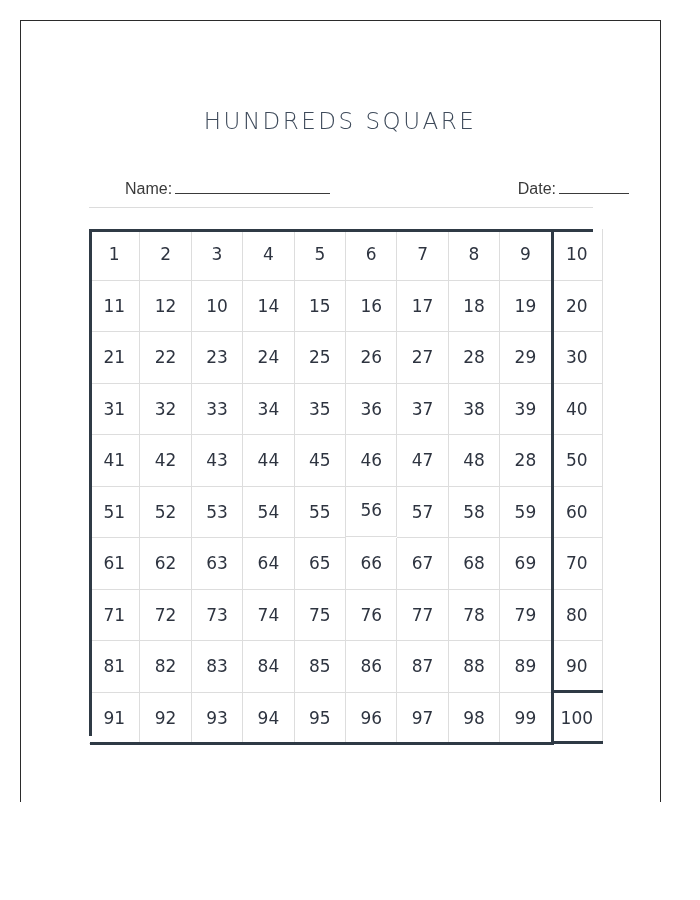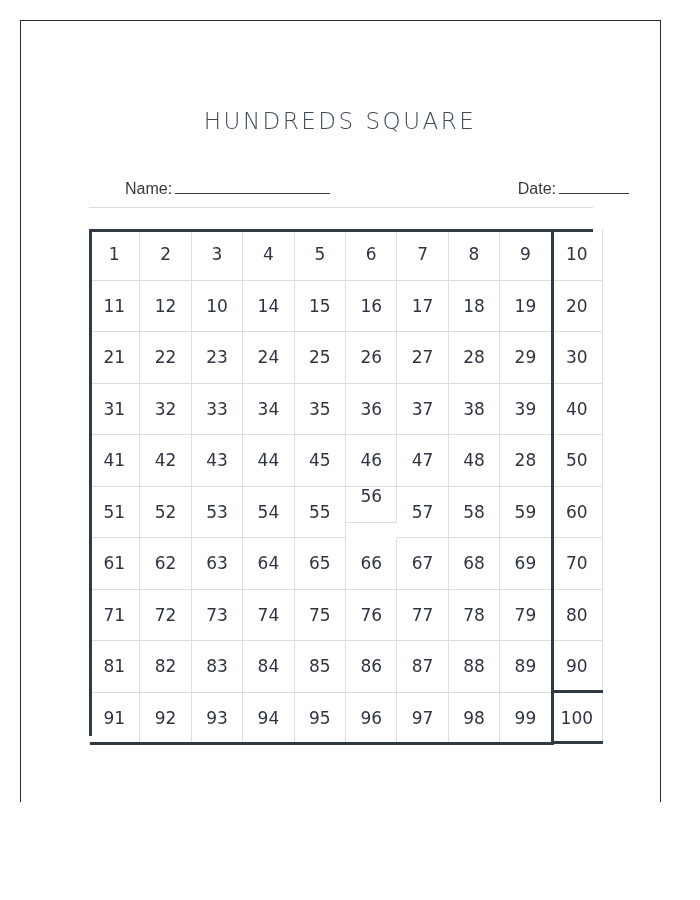--- a/index.html
+++ b/index.html
@@ -170,21 +170,21 @@
     <div class="cell" style="left: 257px; top: 206px;">46</div>
     <div class="cell" style="left: 308.4px; top: 206px;">47</div>
     <div class="cell" style="left: 359.8px; top: 206px;">48</div>
     <div class="cell" style="left: 411.2px; top: 206px;">28</div>
     <div class="cell" style="left: 462.6px; top: 206px;">50</div>
     <div class="cell" style="left: 0px; top: 257.5px;">51</div>
     <div class="cell" style="left: 51.4px; top: 257.5px;">52</div>
     <div class="cell" style="left: 102.8px; top: 257.5px;">53</div>
     <div class="cell" style="left: 154.2px; top: 257.5px;">54</div>
     <div class="cell" style="left: 205.6px; top: 257.5px;">55</div>
-    <div class="cell" style="left: 257px; top: 242px;">56</div>
+    <div class="cell" style="left: 257px; top: 256px;">56</div>
     <div class="cell" style="left: 308.4px; top: 257.5px;">57</div>
     <div class="cell" style="left: 359.8px; top: 257.5px;">58</div>
     <div class="cell" style="left: 411.2px; top: 257.5px;">59</div>
     <div class="cell" style="left: 462.6px; top: 257.5px;">60</div>
     <div class="cell" style="left: 0px; top: 309px;">61</div>
     <div class="cell" style="left: 51.4px; top: 309px;">62</div>
     <div class="cell" style="left: 102.8px; top: 309px;">63</div>
     <div class="cell" style="left: 154.2px; top: 309px;">64</div>
     <div class="cell" style="left: 205.6px; top: 309px;">65</div>
     <div class="cell" style="left: 257px; top: 309px;">66</div>

